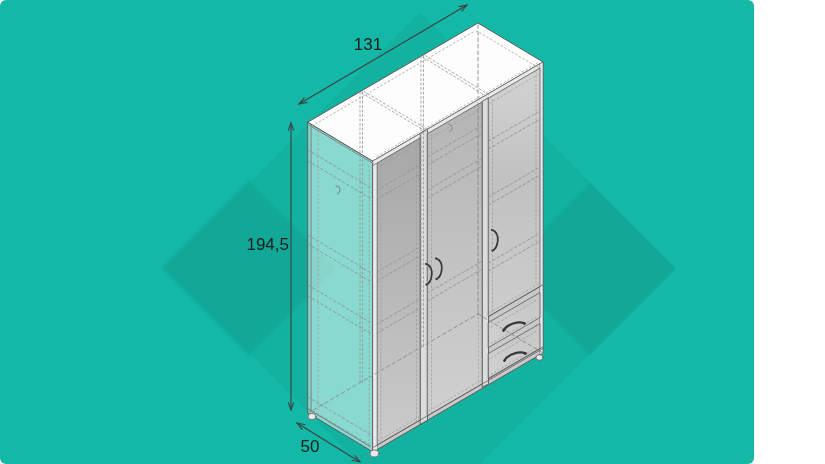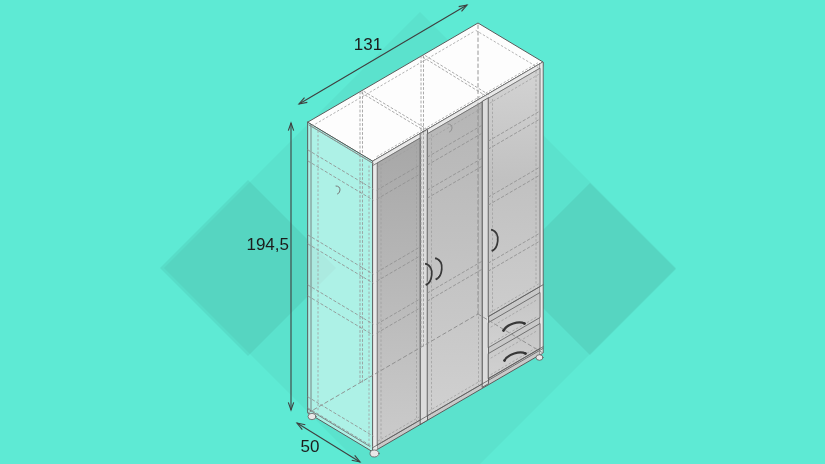--- a/index.html
+++ b/index.html
@@ -1,17 +1,17 @@
 <!DOCTYPE html>
 <html><head>
 <meta charset="utf-8">
 <style>
   html,body{margin:0;padding:0;background:#ffffff;}
-  .page{position:relative;width:825px;height:464px;background:#5eead4;overflow:hidden;
-        font-family:"Liberation Sans",sans-serif;}
+  .page{position:relative;width:754px;height:464px;background:#14b8a6;overflow:hidden;
+        font-family:"Liberation Sans",sans-serif;border-radius:6px;}
   svg{display:block;}
   text{font-family:"Liberation Sans",sans-serif;font-size:17px;fill:#1c1c1c;}
 </style>
 </head>
 <body>
 
 <div class="page">
 <svg width="825" height="464" viewBox="0 0 825 464">
   <defs>
     <linearGradient id="gLeft" x1="0" y1="0" x2="0" y2="1">

